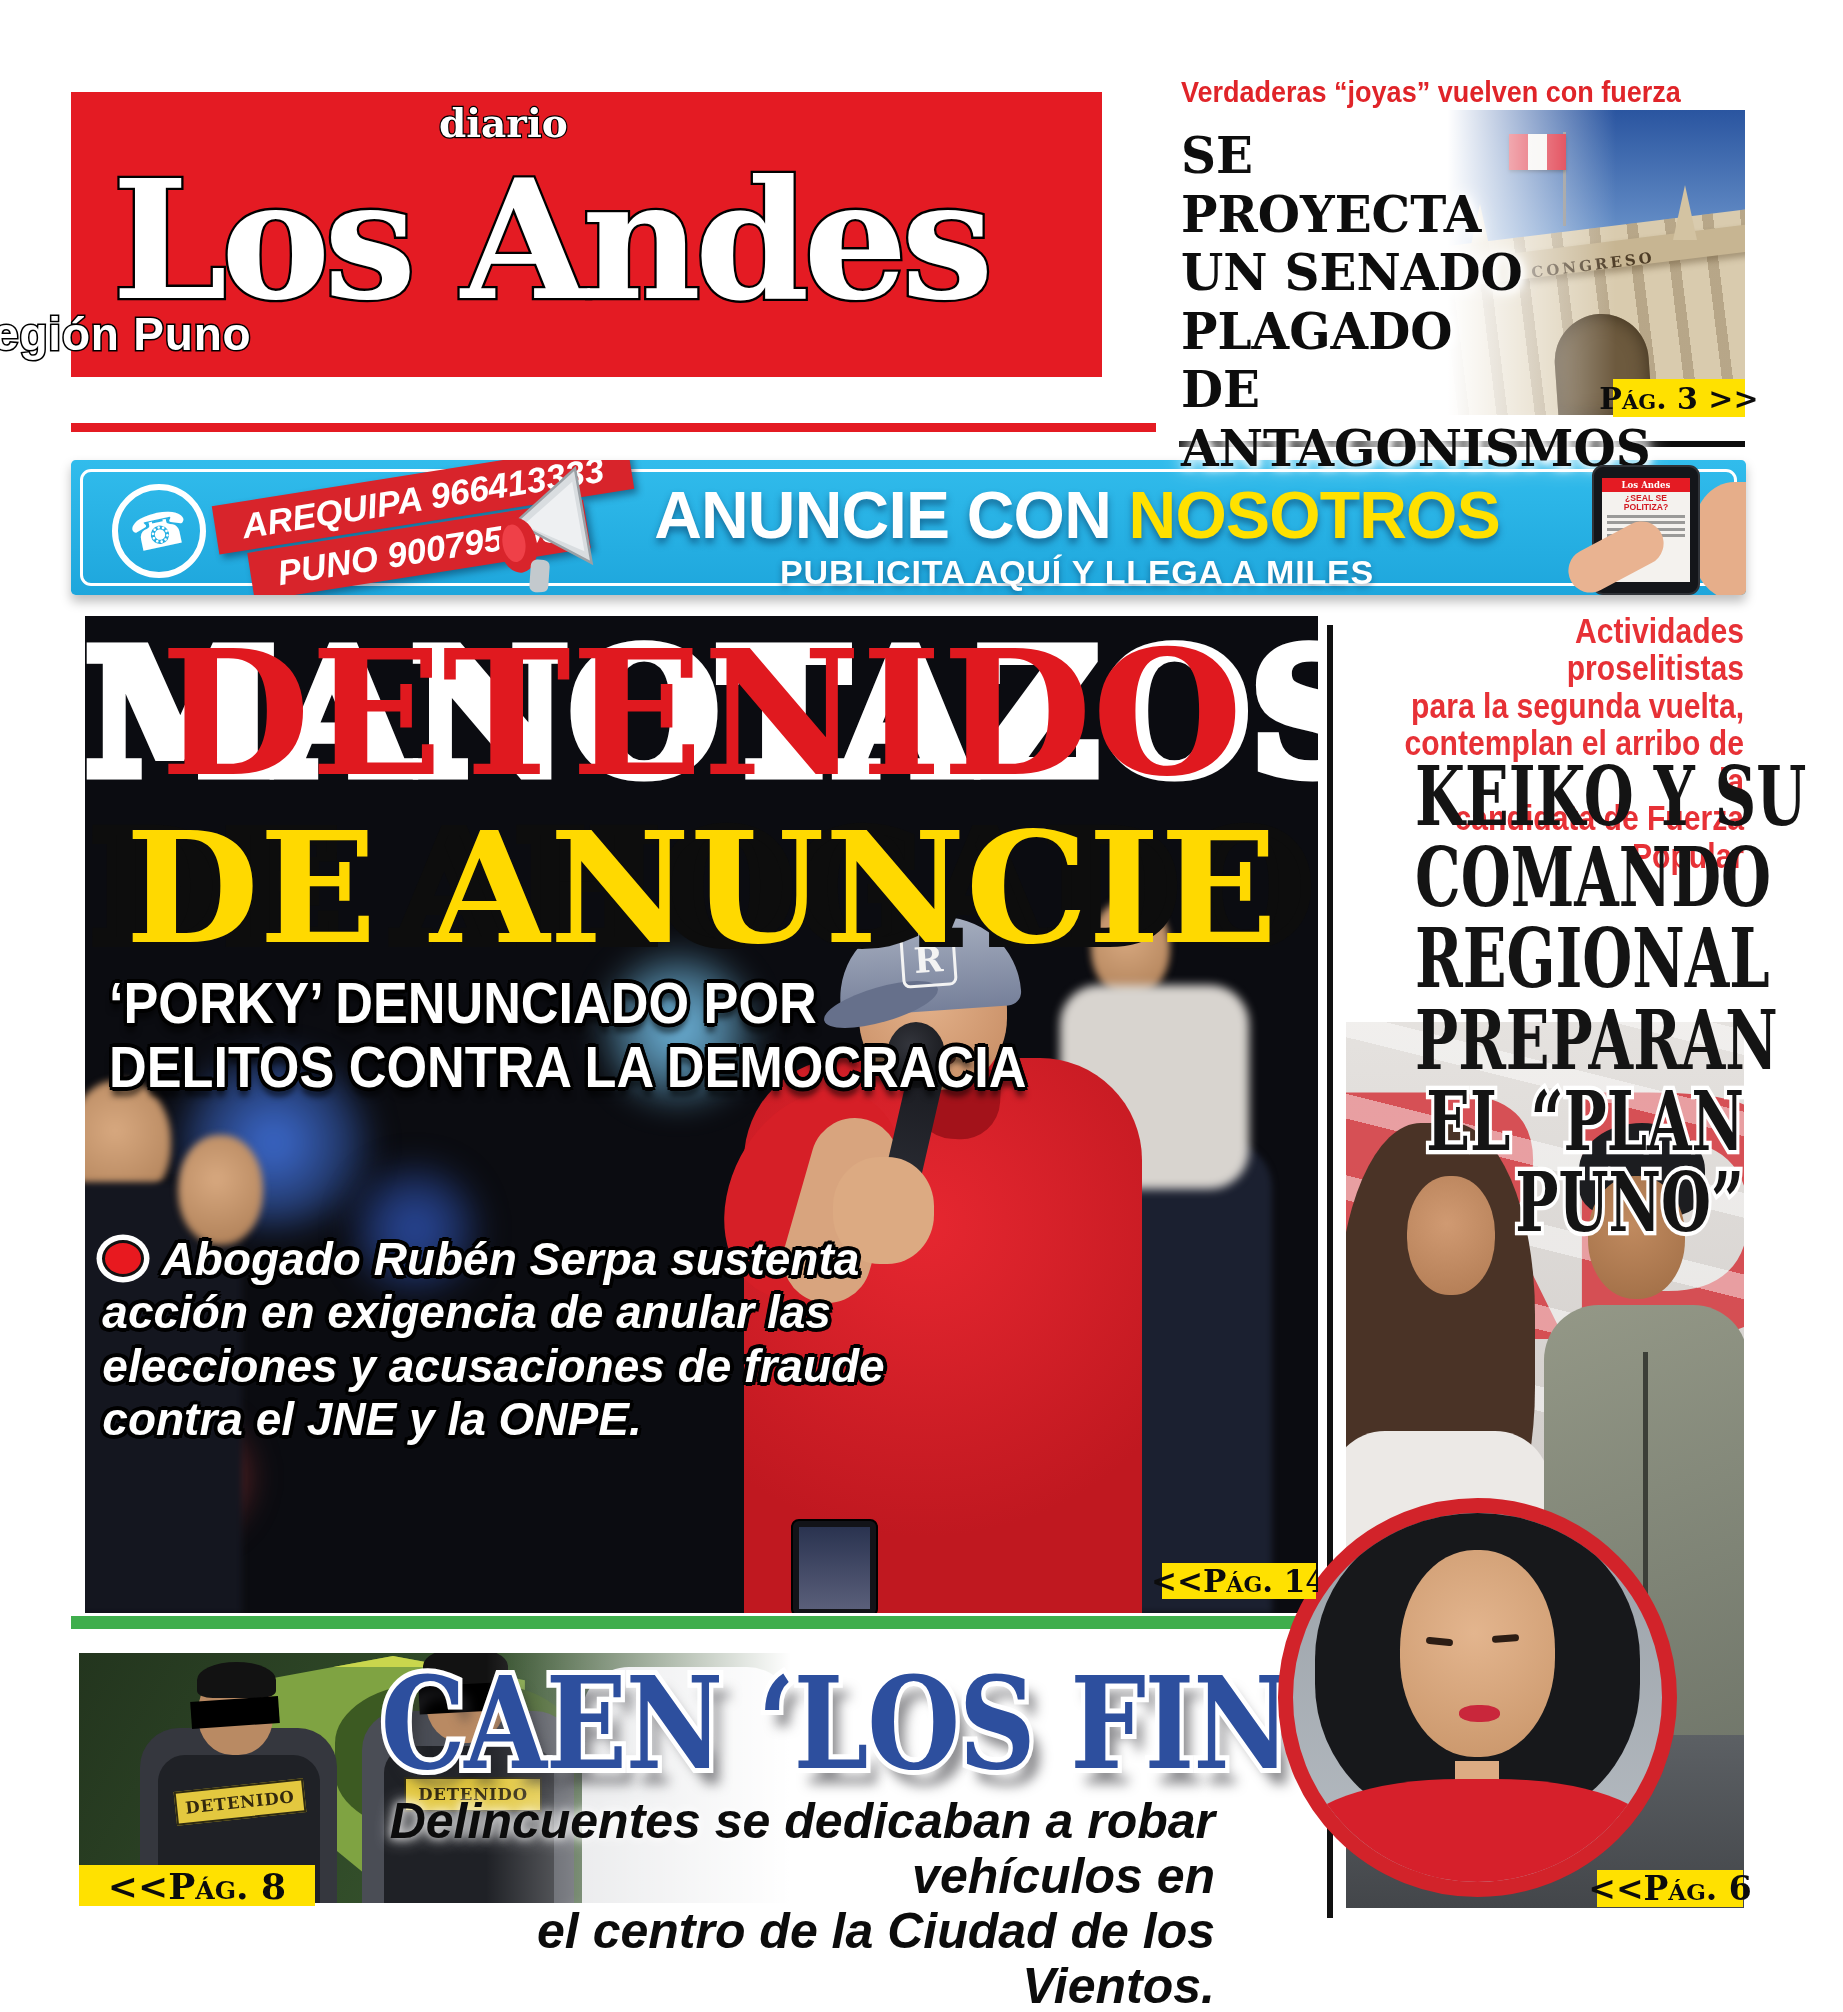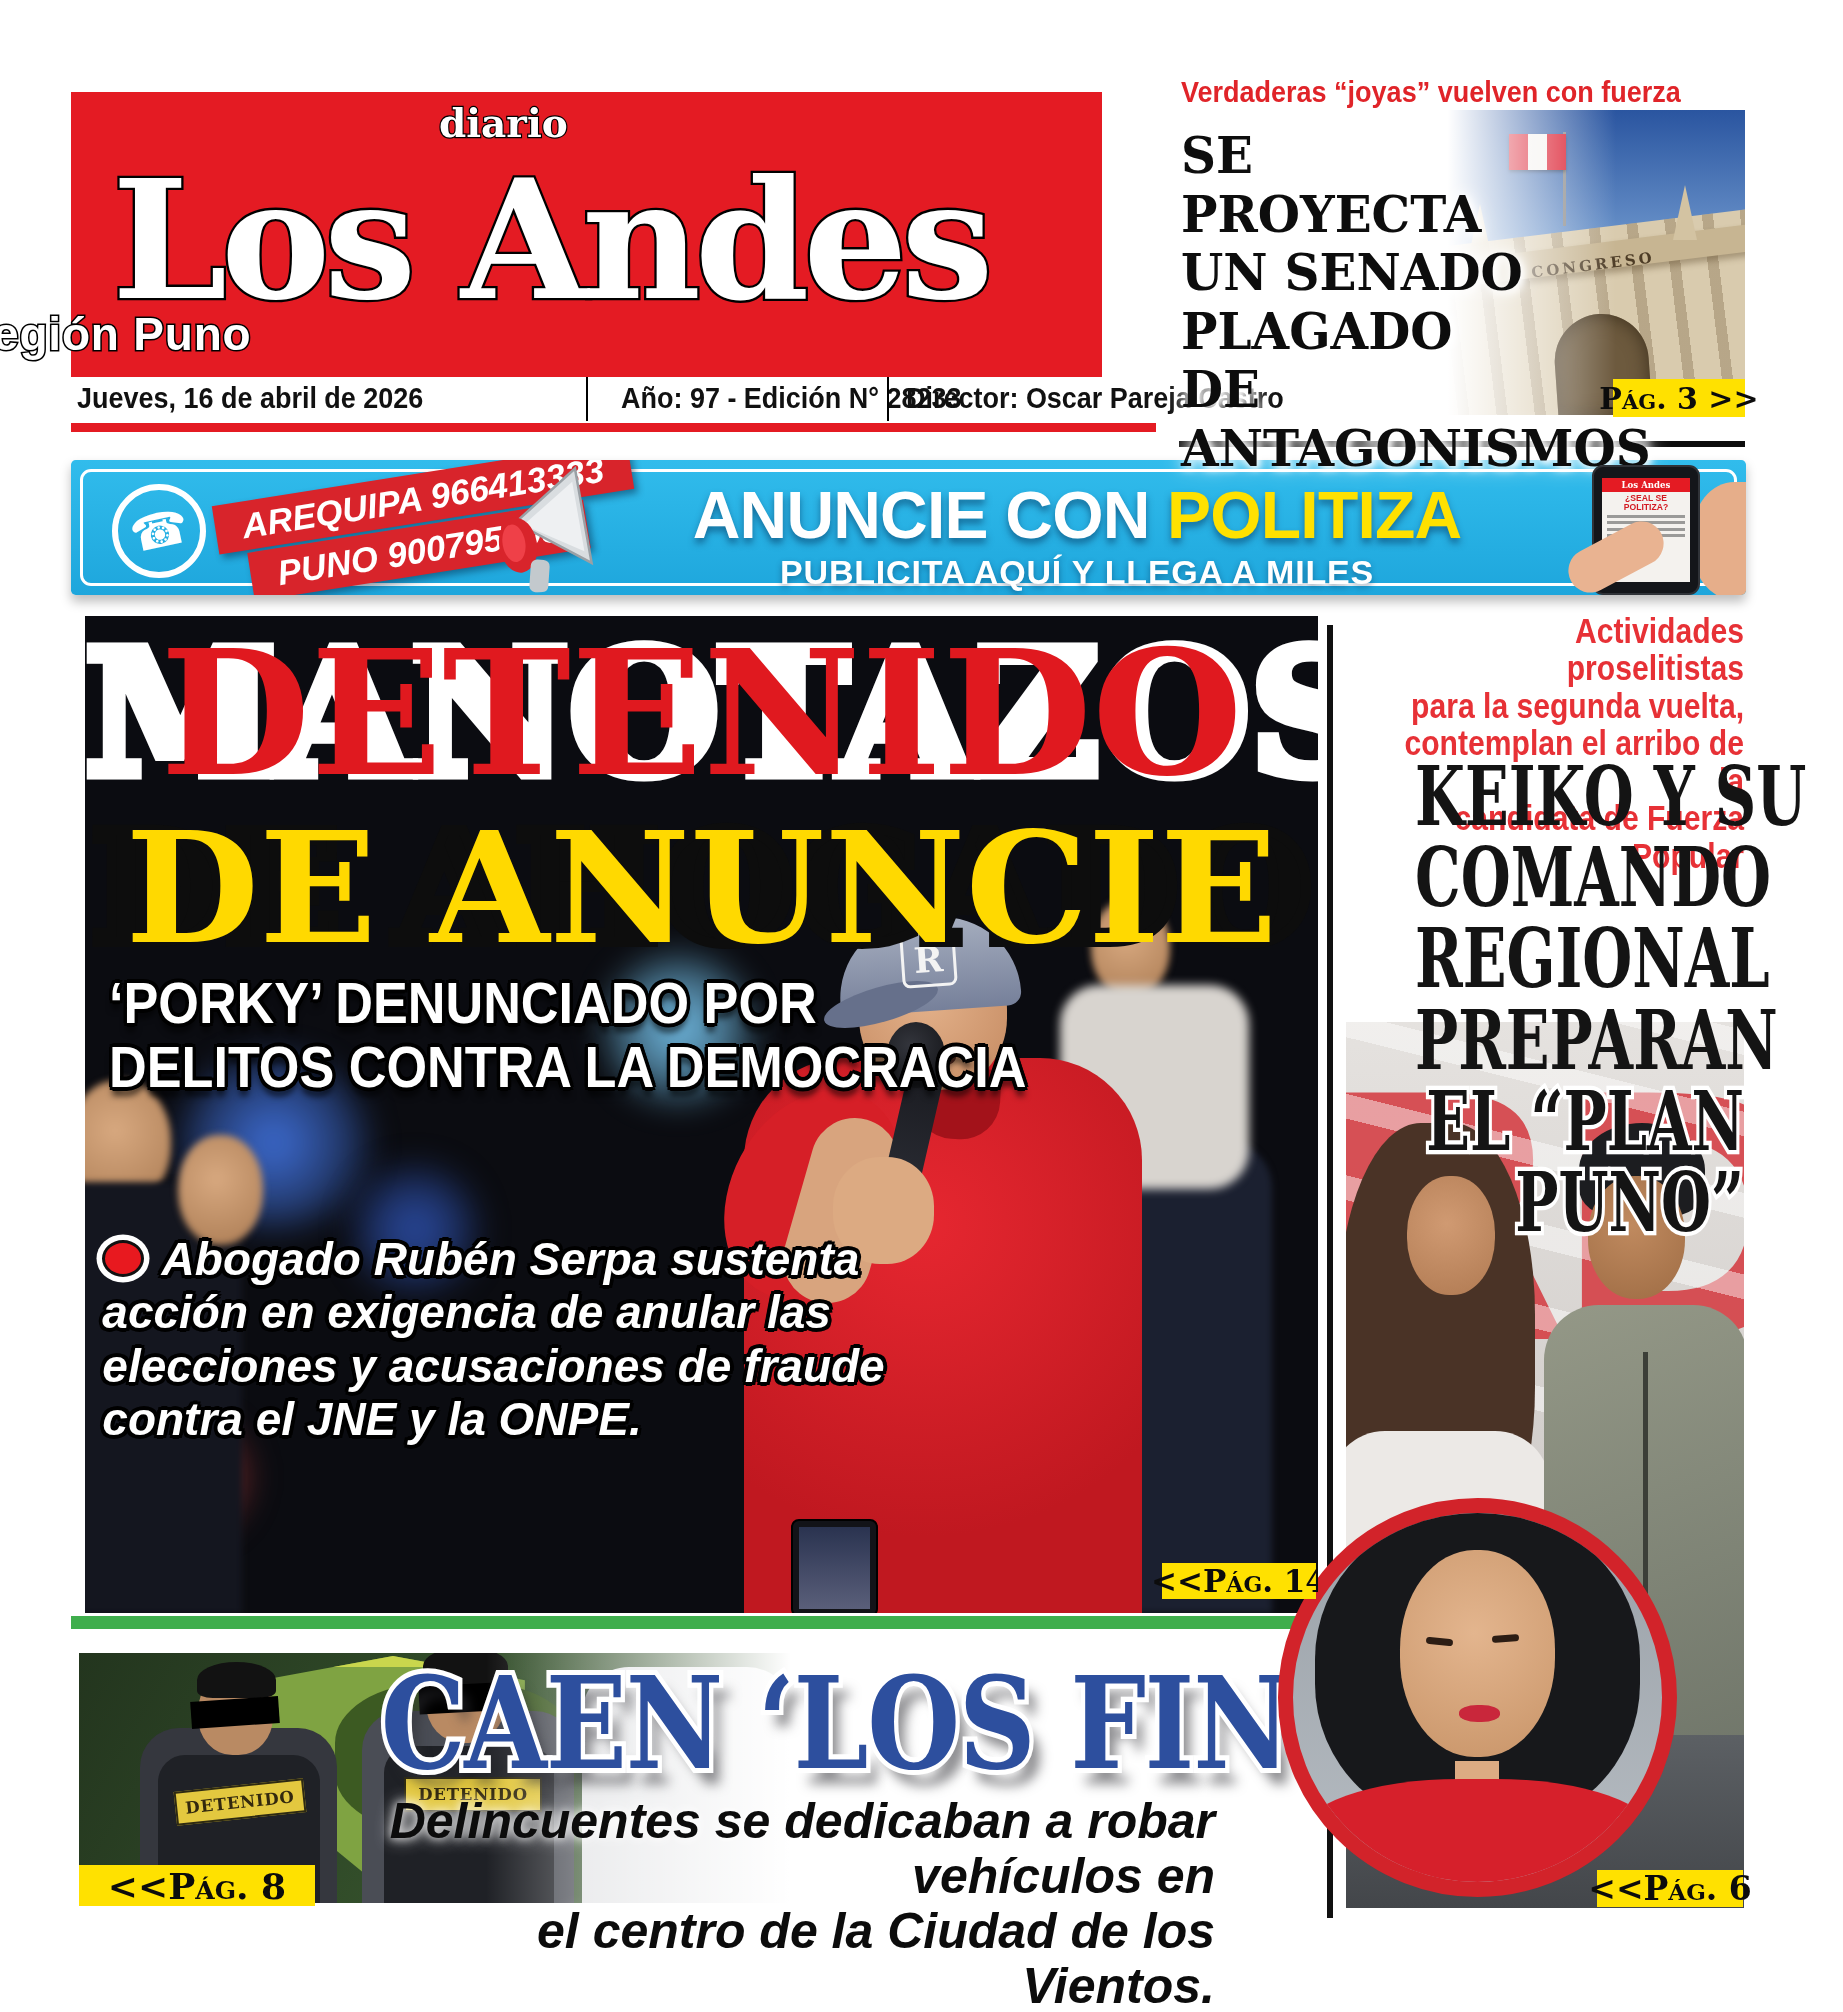--- a/index.html
+++ b/index.html
@@ -210,27 +210,20 @@
 <body>
 
 <div id="page">
 
   <div class="abs masthead">
     <div class="abs mast-diario stroke" data-text="diario">diario</div>
     <div class="abs mast-title stroke" data-text="Los Andes">Los Andes</div>
     <div class="abs mast-region stroke" data-text="Región Puno">Región Puno</div>
   </div>
 
-  <div class="abs dateline">
-    <span style="left:6.3px">Jueves, 16 de abril de 2026</span>
-    <i class="dl-bar" style="left:515px"></i>
-    <span style="left:550px">Año: 97 - Edición N° 28233</span>
-    <i class="dl-bar" style="left:816px"></i>
-    <span style="left:835px">Director: Oscar Pareja Castro</span>
-  </div>
   <div class="abs red-rule"></div>
 
   <div class="abs sen-kicker">Verdaderas “joyas” vuelven con fuerza</div>
   <div class="abs sen-photo">
     <div class="sen-building"></div>
     <div class="sen-cornice"></div>
     <div class="sen-spire" style="left:31px;top:94px"></div>
     <div class="sen-spire" style="left:236px;top:75px"></div>
     <div class="congreso">CONGRESO</div>
     <div class="sen-arch"></div>
@@ -253,21 +246,21 @@
       </div>
     <div class="ribbon ribbon1">AREQUIPA 966413333</div>
     <div class="ribbon ribbon2">PUNO 900795603</div>
     <svg class="megaphone" viewBox="0 0 100 100">
       <polygon points="34,42 88,8 88,84" fill="#d9dde0" stroke="#9aa0a5" stroke-width="2"></polygon>
       <polygon points="40,45 84,18 84,74" fill="#eef0f2"></polygon>
       <ellipse cx="33" cy="60" rx="15" ry="22" fill="#d8242b"></ellipse>
       <ellipse cx="30" cy="58" rx="9" ry="15" fill="#ef4048"></ellipse>
       <rect x="38" y="74" width="15" height="26" rx="5" fill="#c3c9cd" transform="rotate(14 45 87)"></rect>
     </svg>
-    <div class="ad-headline"><span class="w">ANUNCIE CON </span><span class="y">POLITIZA</span></div>
+    <div class="ad-headline"><span class="w">ANUNCIE CON </span><span class="y">NOSOTROS</span></div>
     <div class="ad-subline">PUBLICITA AQUÍ Y LLEGA A MILES</div>
     <div class="hand-palm"></div>
     <div class="ad-phone">
       <div class="ad-screen">
         <div class="mast">Los Andes</div>
         <div class="head">¿SEAL SE POLITIZA?</div>
         <div class="ln"></div>
           <div class="ln"></div>
           <div class="ln"></div>
           <div class="ln"></div>

